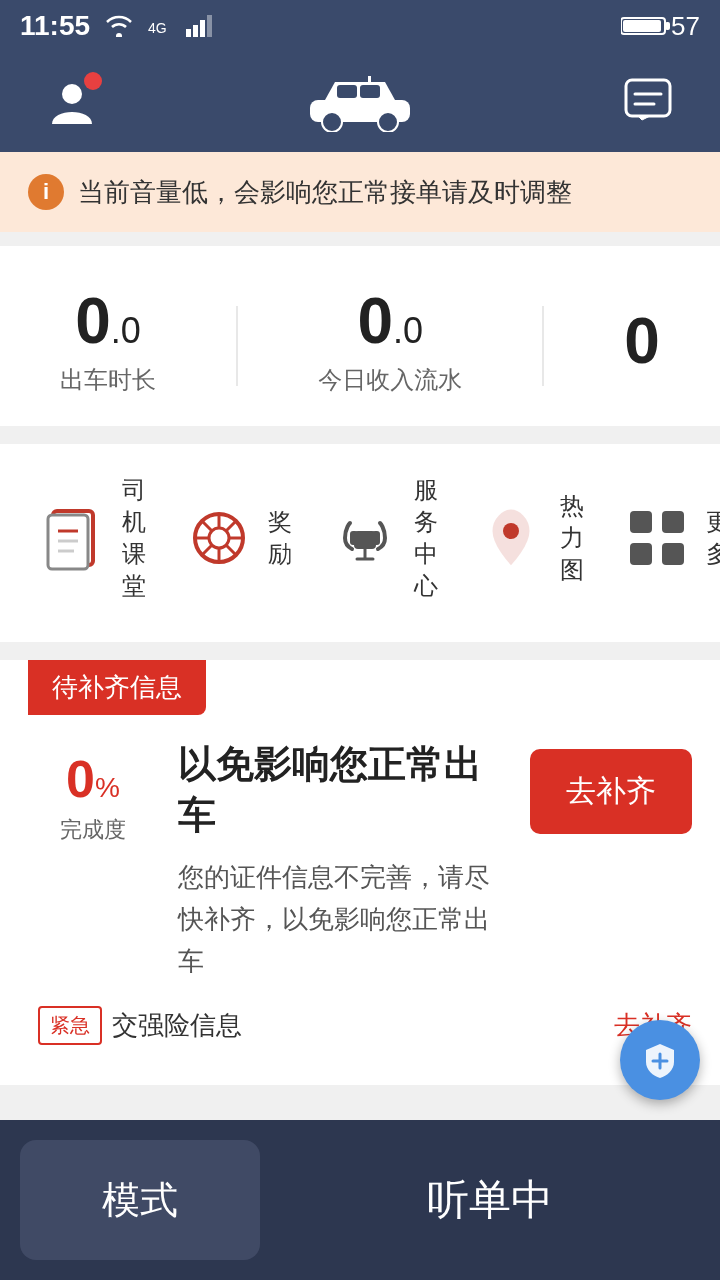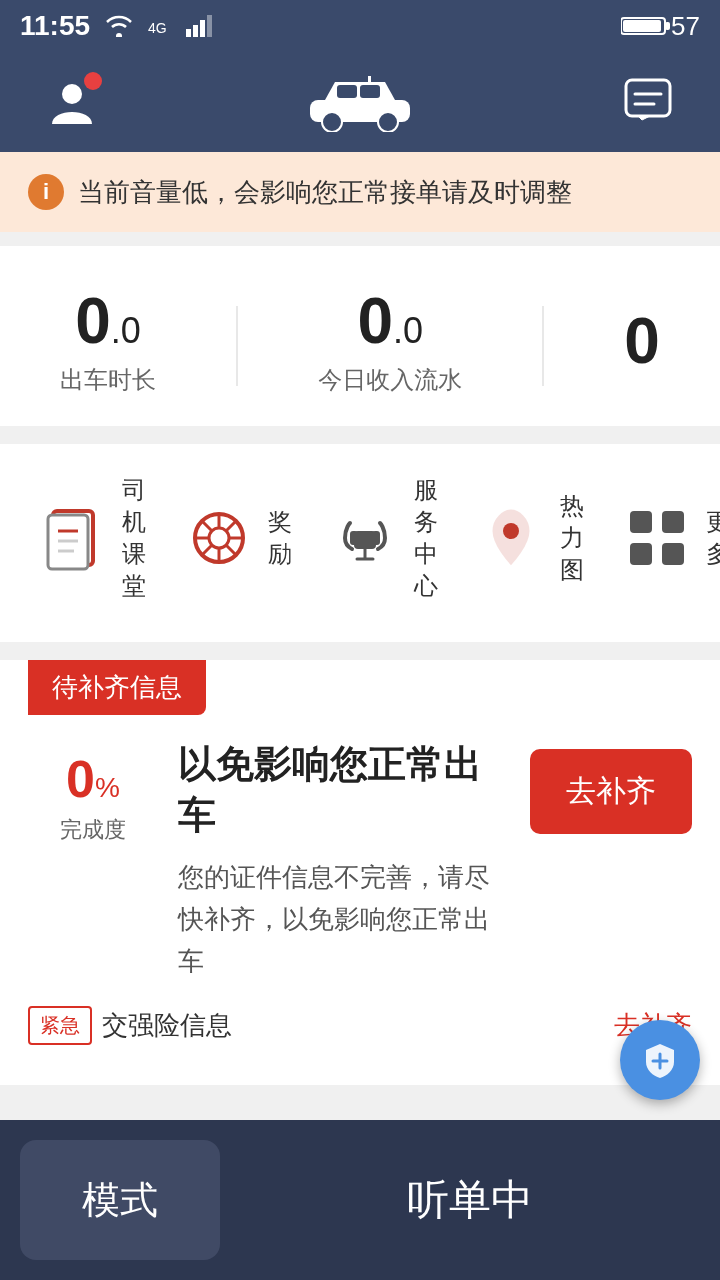--- a/index.html
+++ b/index.html
@@ -201,21 +201,21 @@
       align-self: flex-end;
     }
 
     
     .urgent-row {
       display: flex;
       align-items: center;
       justify-content: space-between;
       padding: 24px 28px 10px;
     }
-    .urgent-left { display: flex; align-items: center; gap: 10px; }
+    .urgent-left { display: flex; align-items: center; gap: 10px; margin-left: 10px; }
     .urgent-tag {
       background: transparent;
       border: 2px solid #d93025;
       color: #d93025;
       font-size: 20px;
       padding: 4px 10px;
       border-radius: 4px;
     }
     .urgent-text { font-size: 26px; color: #333; }
     .urgent-link { font-size: 26px; color: #d93025; }
@@ -229,21 +229,21 @@
       align-items: center;
       justify-content: space-between;
       padding: 0 20px;
       gap: 20px;
     }
     .bottom-btn {
       background: #404a65;
       color: white;
       border: none;
       border-radius: 16px;
-      width: 200px;
+      width: 240px;
       height: 120px;
       font-size: 38px;
       cursor: pointer;
       display: flex;
       align-items: center;
       justify-content: center;
     }
     .bottom-center-text {
       color: white;
       font-size: 42px;

